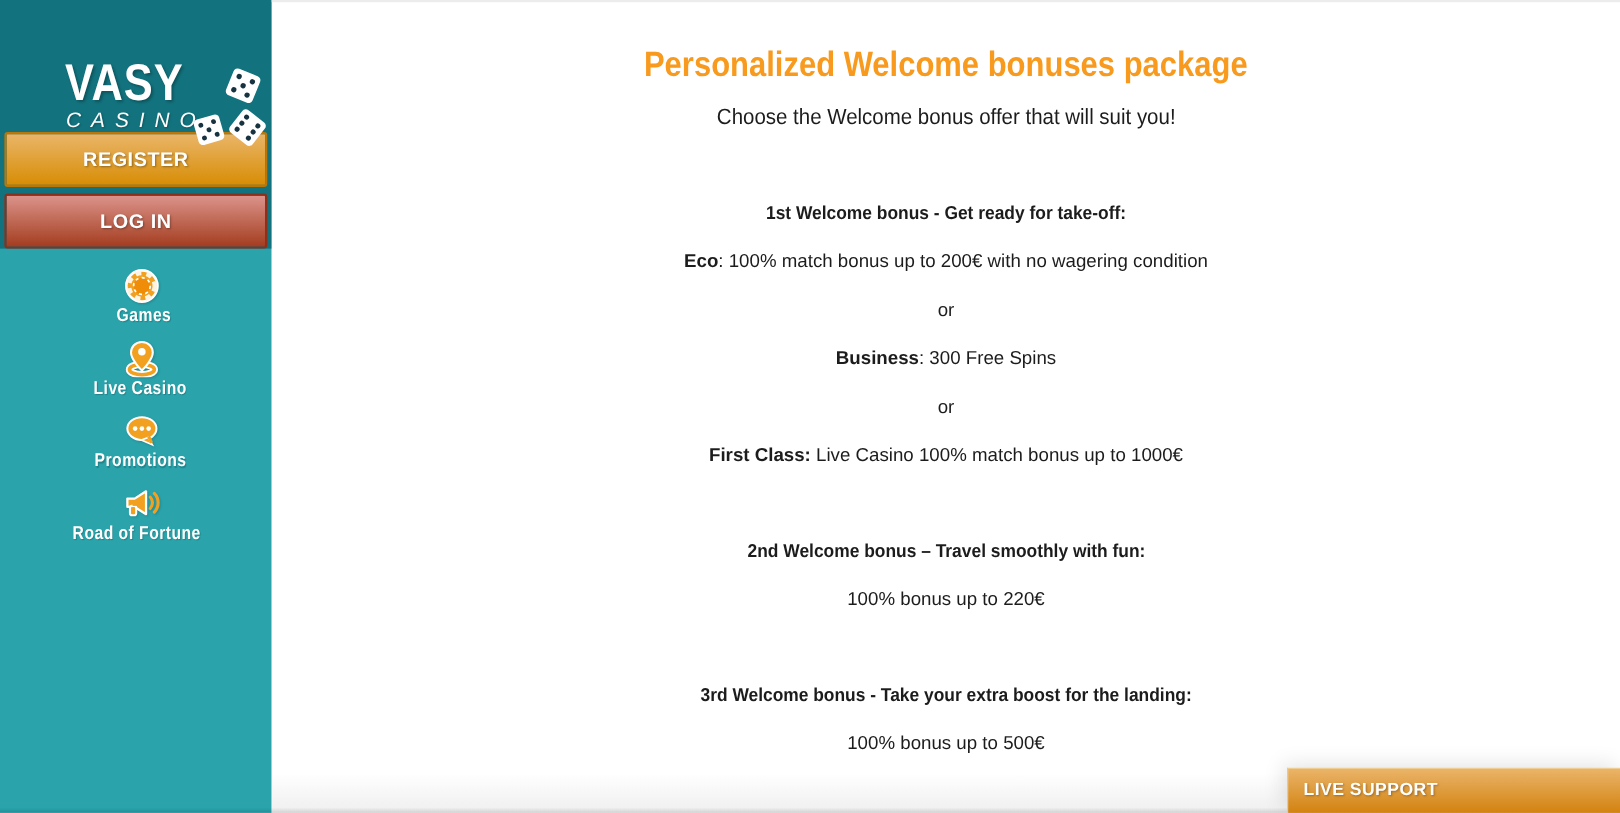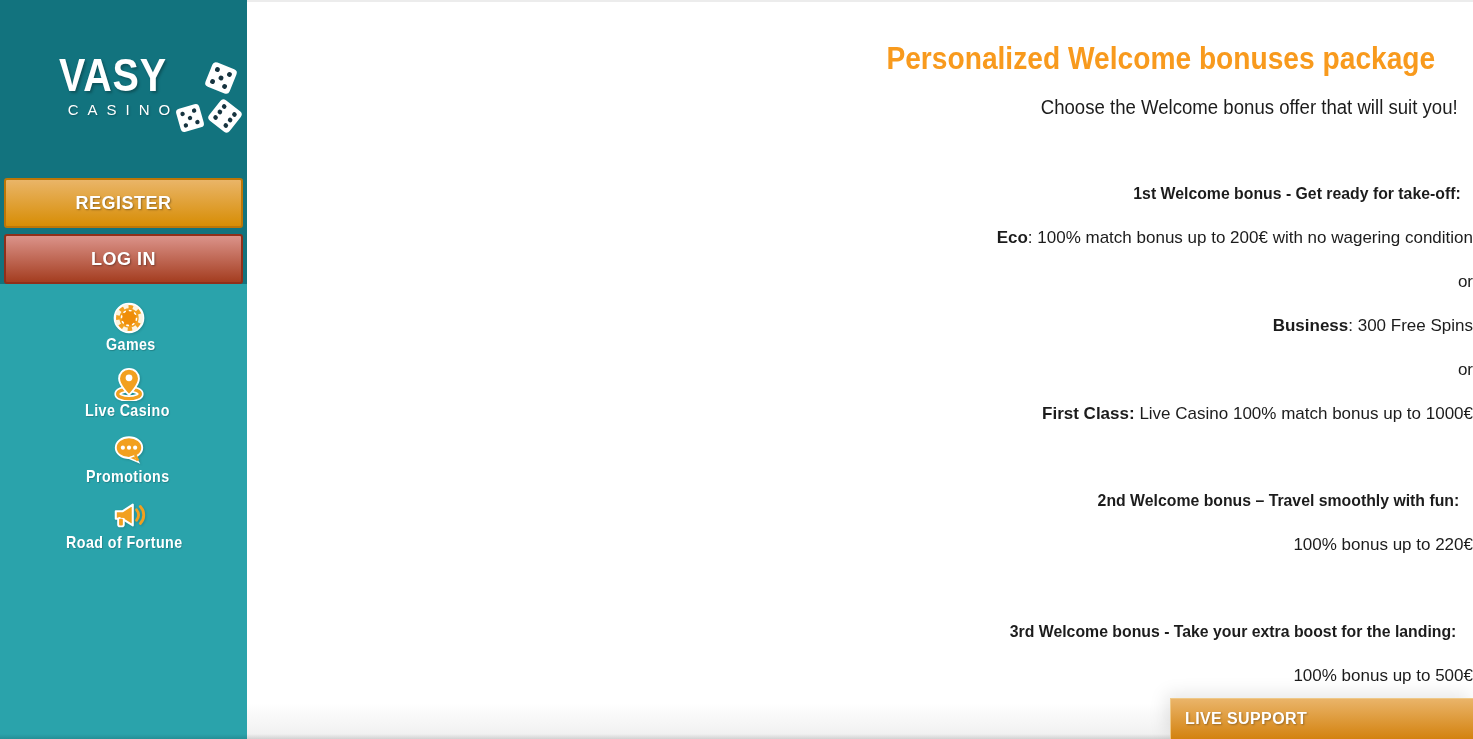--- a/index.html
+++ b/index.html
@@ -20,53 +20,53 @@
   .sidebar { width:247px; height:739px; background:#2aa3ab; flex:0 0 247px; position:relative; }
   .sidebar-top { background:#12737e; padding-bottom:0; }
 
   .logo { width:150px; margin:0 auto; padding-top:50px; position:relative; text-align:center; cursor:pointer; }
   .logo-title {
     display:inline-block; color:#fff; font-weight:bold; font-size:47px; line-height:50px;
     letter-spacing:1px; transform:scaleX(0.84); transform-origin:left center;
     text-shadow:2px 2px 3px rgba(0,0,0,0.28);
   }
   .logo-sub {
-    color:#fff; font-size:15px; line-height:20px; letter-spacing:9px; font-weight:400;
+    color:#fff; font-size:19px; line-height:20px; letter-spacing:9px; font-weight:400;
     text-shadow:1px 1px 2px rgba(0,0,0,0.25);
+    font-style:italic;
   }
   .dice { position:absolute; right:-50px; top:58px; }
 
   .btn {
     display:block; width:239px; height:50px; margin:0 4px; border-radius:3px;
     font-family:"Liberation Sans", sans-serif; font-size:18px; font-weight:bold; color:#fff;
     letter-spacing:0.5px; text-shadow:1px 1px 2px rgba(0,0,0,0.35); cursor:pointer;
   }
   .btn-register {
-    margin-top:58px;
     border:2px solid #bc7607;
     background:linear-gradient(#eab568, #d78d05);
     margin-bottom:6px;
   }
   .btn-login {
     border:2px solid #8f2f1a;
     background:linear-gradient(#db938a, #a43d20);
   }
 
   .menu { padding:17px 0 0 24px; }
   .menu-item { display:flex; align-items:center; margin-bottom:32px; cursor:pointer; height:34px;flex-direction:column; }
   .menu-item svg { flex:0 0 34px; margin-right:13px; filter:drop-shadow(1px 1px 1px rgba(0,0,0,0.15)); }
   .menu-label {
     display:inline-block; color:#fff; font-weight:bold; font-size:17px; letter-spacing:0.5px;
     transform:scaleX(0.84); transform-origin:left center; white-space:nowrap;
     text-shadow:1px 1px 1px rgba(0,0,0,0.2);
   }
 
   
   .main {
-    flex:1 1 auto; position:relative; background:#fff; text-align:right;
+    flex:1 1 auto; position:relative; background:#fff; text-align:center;
     padding-top:38px; border-top:2px solid #ececec; overflow:hidden;
   }
   .main::before {
     content:''; position:absolute; left:0; right:0; bottom:0; height:36px;
     background:linear-gradient(rgba(255,255,255,0), rgba(120,120,120,0.12));
     pointer-events:none;
   }
   h1.page-title { margin:0; font-size:32px; line-height:36px; font-weight:bold; color:#f89a1d; }
   .cond { display:inline-block; transform:scaleX(0.88); white-space:nowrap; }
   .cond-sm { display:inline-block; transform:scaleX(0.93); white-space:nowrap; }

